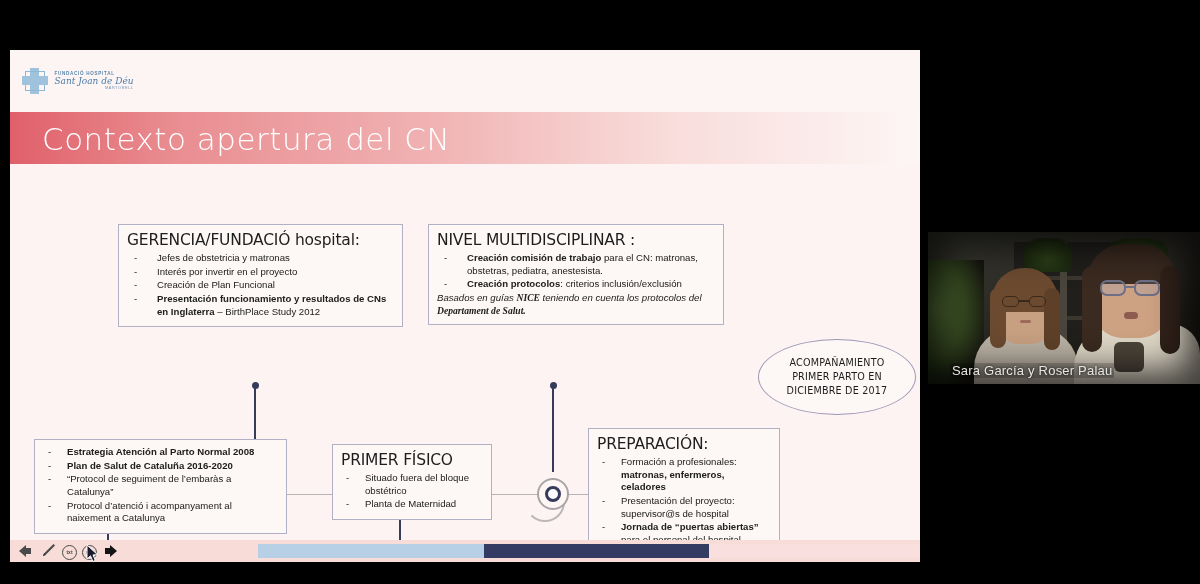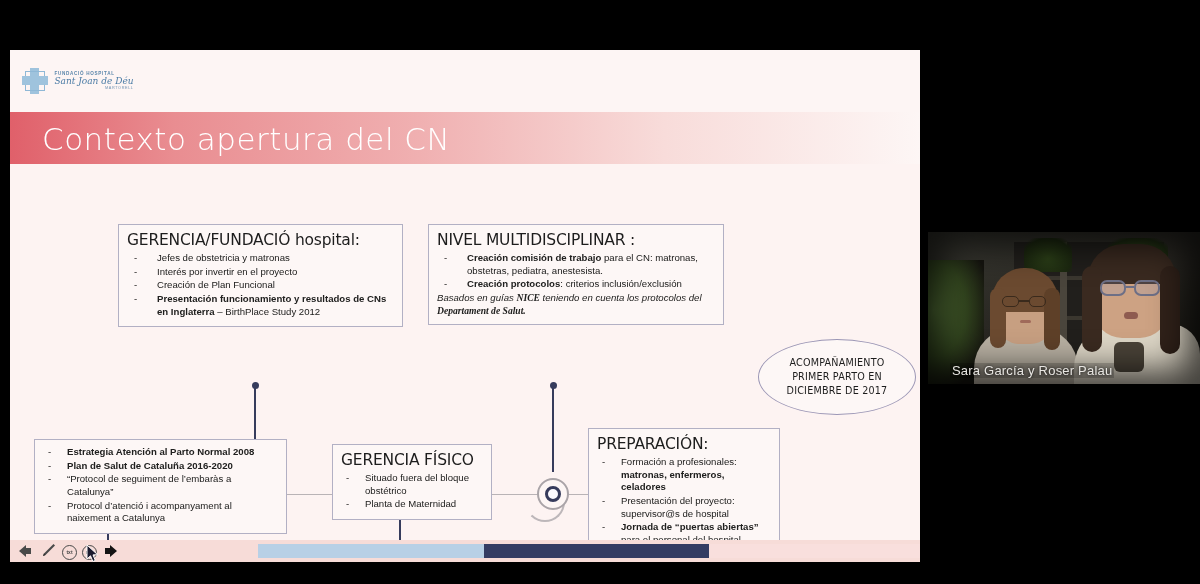--- a/index.html
+++ b/index.html
@@ -317,21 +317,21 @@
         </div>
       <div class="box" id="box-politico">
           <ul>
             <li><span class="dash">-</span><b>Estrategia Atención al Parto Normal 2008</b></li>
             <li><span class="dash">-</span><b>Plan de Salut de Cataluña 2016-2020</b></li>
             <li><span class="dash">-</span>“Protocol de seguiment de l’embaràs a Catalunya”</li>
             <li><span class="dash">-</span>Protocol d’atenció i acompanyament al naixement a Catalunya</li>
           </ul>
         </div>
       <div class="box" id="box-espacio">
-          <h3>GERENCIA FÍSICO</h3>
+          <h3>PRIMER FÍSICO</h3>
           <ul>
             <li><span class="dash">-</span>Situado fuera del bloque obstétrico</li>
             <li><span class="dash">-</span>Planta de Maternidad</li>
           </ul>
         </div>
       <div class="box" id="box-prep">
           <h3>PREPARACIÓN:</h3>
           <ul>
             <li><span class="dash">-</span>Formación a profesionales: <b>matronas, enfermeros, celadores</b></li>
             <li><span class="dash">-</span>Presentación del proyecto: supervisor@s de hospital</li>

